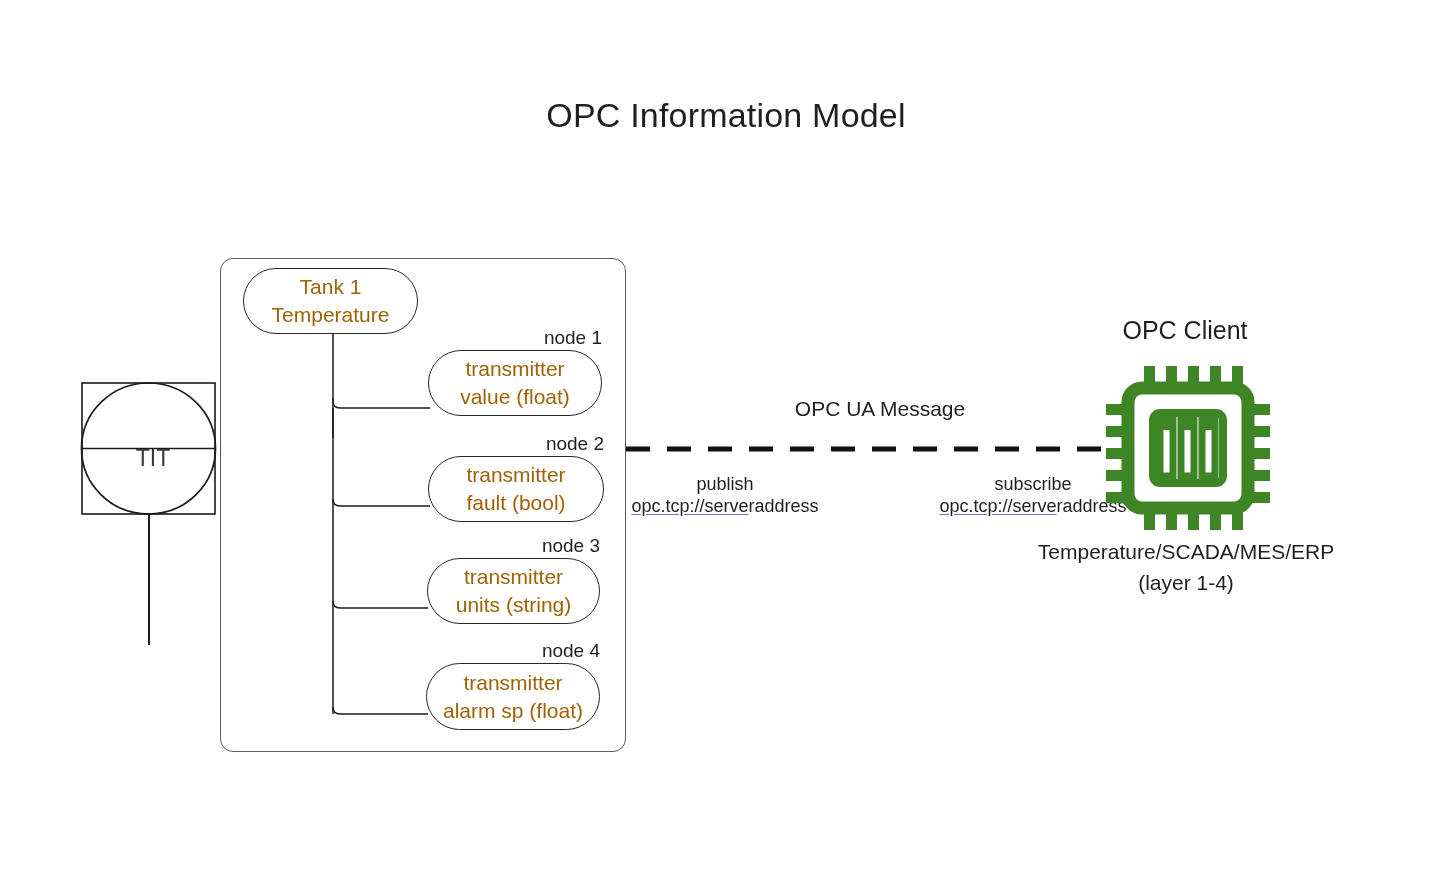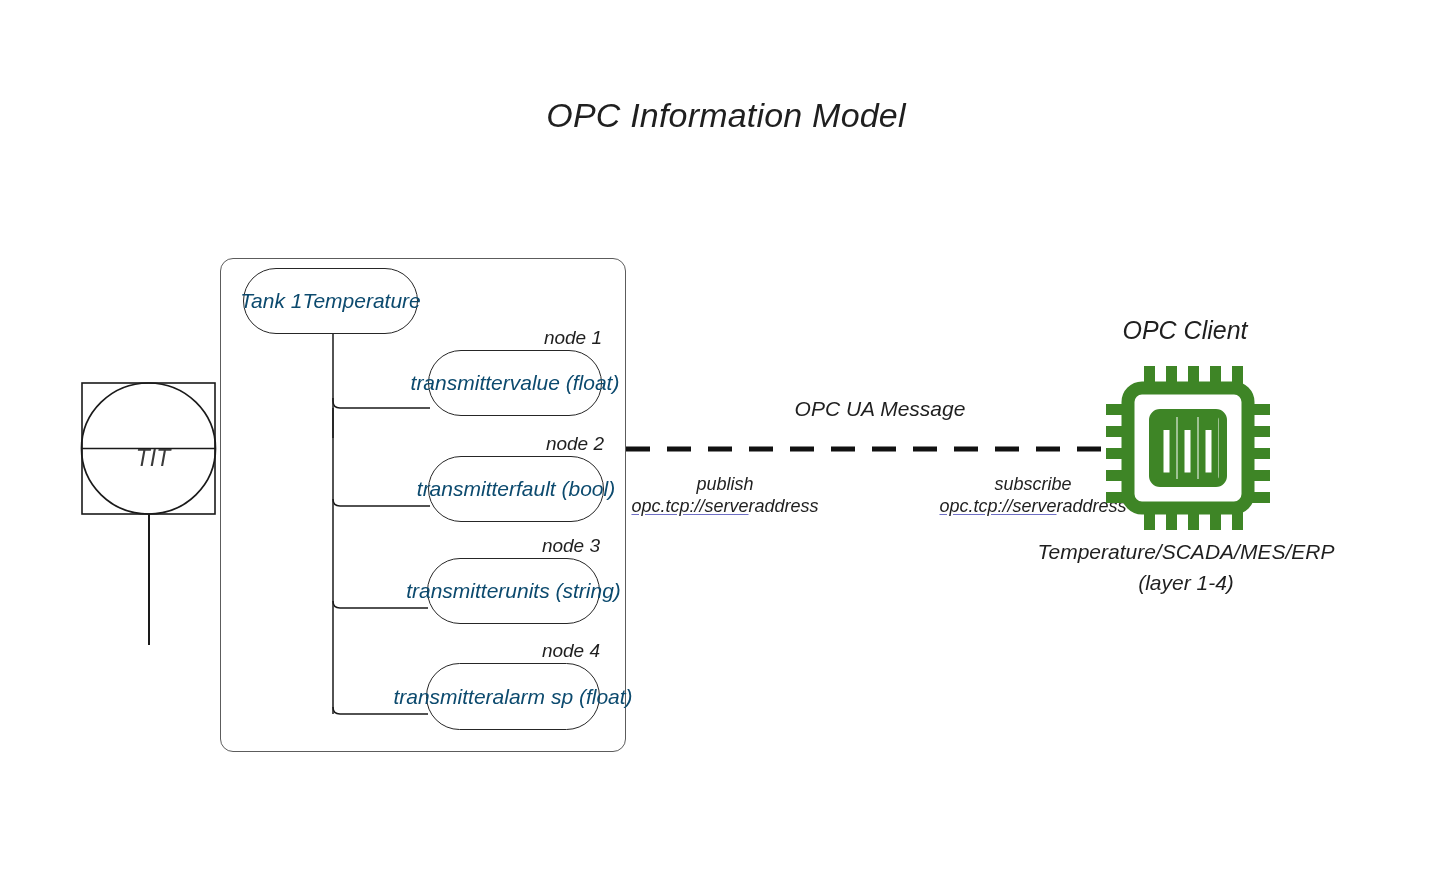--- a/index.html
+++ b/index.html
@@ -11,21 +11,20 @@
   body {
     font-family: "Liberation Sans", sans-serif;
     color: #1a1a1a;
   }
   #canvas {
     position: relative;
     width: 1452px;
     height: 755px;
     background: #ffffff;
     overflow: hidden;
-    font-style: italic;
   }
   .abs { position: absolute; }
 
   
   #diagram-title {
     left: 0; top: 96px;
     width: 1452px;
     text-align: center;
     font-size: 34px;
     color: #1f1f1f;
@@ -76,27 +75,27 @@
     box-sizing: border-box;
   }
 
   
   .pill {
     box-sizing: border-box;
     border: 1.5px solid #262626;
     border-radius: 999px;
     background: #ffffff;
     display: flex;
-    flex-direction: row;
+    flex-direction: column;
     align-items: center;
     justify-content: center;
     text-align: center;
     font-size: 21px;
     line-height: 28px;
-    color: #0c4a6e;
+    color: #a16207;
     white-space: nowrap;
   }
   #tank-node {
     left: 243px; top: 268px;
     width: 175px; height: 66px;
     font-size: 21px;
   }
   #node-1-pill { left: 428px; top: 350px;  width: 174px; height: 66px; }
   #node-2-pill { left: 428px; top: 456px;  width: 176px; height: 66px; }
   #node-3-pill { left: 427px; top: 558px;  width: 173px; height: 66px; }

